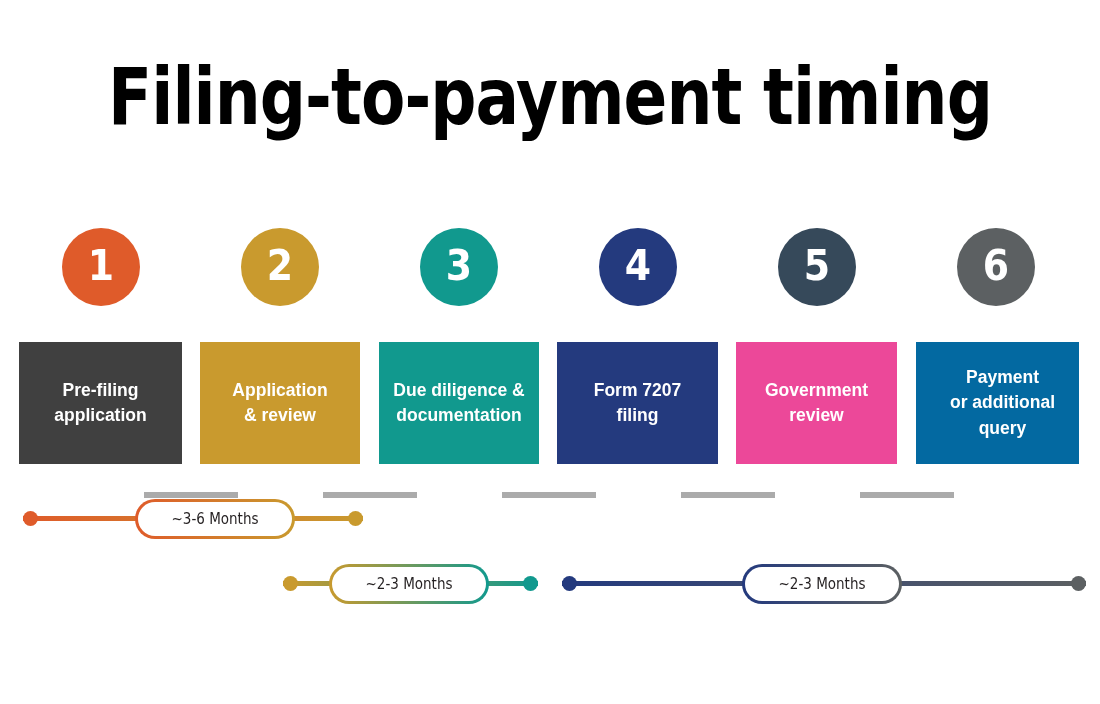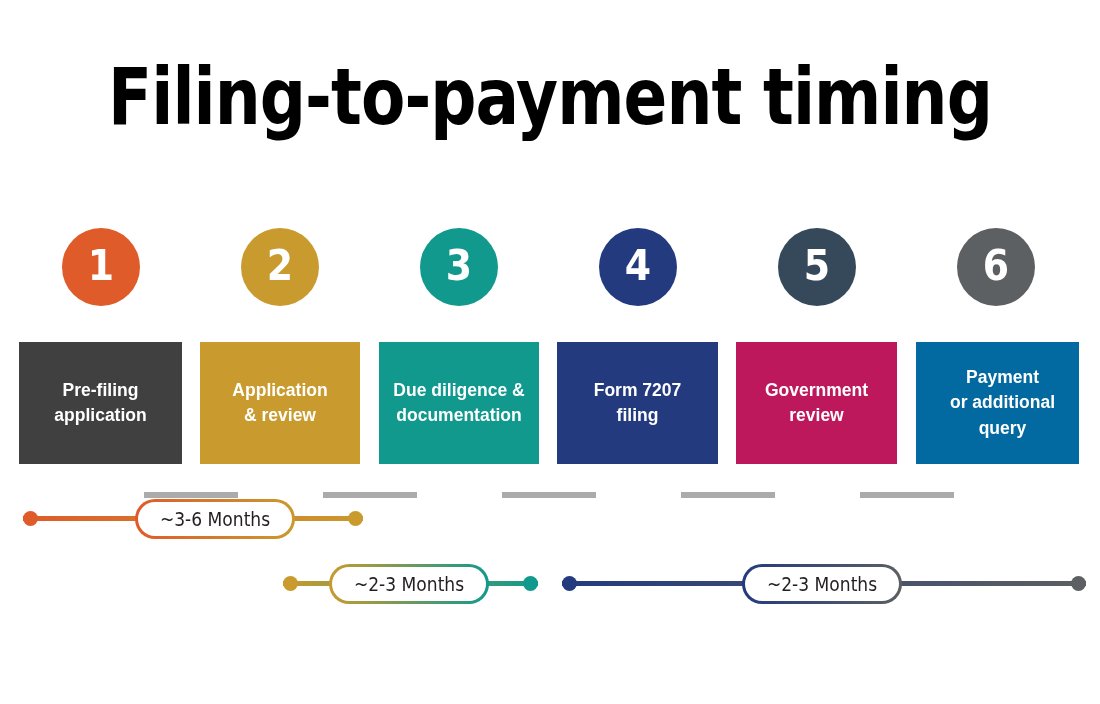--- a/index.html
+++ b/index.html
@@ -127,21 +127,21 @@
   }
   .pill-inner {
     width: 100%;
     height: 100%;
     border-radius: 19px;
     background: #ffffff;
     display: flex;
     align-items: center;
     justify-content: center;
     font-family: "DejaVu Sans Condensed", "Liberation Sans Narrow", "Liberation Sans", sans-serif;
-    font-size: 19px;
+    font-size: 15px;
     color: #231F20;
     white-space: nowrap;
     padding: 0 13px;
     box-sizing: border-box;
   }
 </style>
 </head>
 <body>
 
 <div id="infographic">
@@ -175,21 +175,21 @@
     </div>
   <div class="boxes-row">
       <div class="label-box" style="left: 19px; width: 163px; background: #404040;"><div style="white-space: pre-line;">Pre-filing
 application</div></div>
       <div class="label-box" style="left: 200px; width: 160px; background: rgb(201, 154, 46);"><div style="white-space: pre-line;">Application
 &amp; review</div></div>
       <div class="label-box" style="left: 379px; width: 160px; background: rgb(17, 153, 142); text-align: center;"><div style="white-space: pre-line;">Due diligence &amp;
 documentation</div></div>
       <div class="label-box" style="left: 557px; width: 161px; background: rgb(36, 58, 126);"><div style="white-space: pre-line;">Form 7207
 filing</div></div>
-      <div class="label-box" style="left: 736px; width: 161px; background: #be185d;"><div style="white-space: pre-line;">Government
+      <div class="label-box" style="left: 736px; width: 161px; background: #ec4899;"><div style="white-space: pre-line;">Government
 review</div></div>
       <div class="label-box" style="left: 916px; width: 163px; background: #0369a1; padding-left: 16px;"><div style="white-space: pre-line;">Payment
 or additional
 query</div></div>
     </div>
 
 <div class="bar" style="left: 23px; top: 504px; width: 340px;">
       <div class="bar-line" style="background: linear-gradient(to right, rgb(223, 91, 42), rgb(201, 154, 46));"></div>
       <div class="bar-dot left" style="background: rgb(223, 91, 42);"></div>
       <div class="bar-dot right" style="background: rgb(201, 154, 46);"></div>

